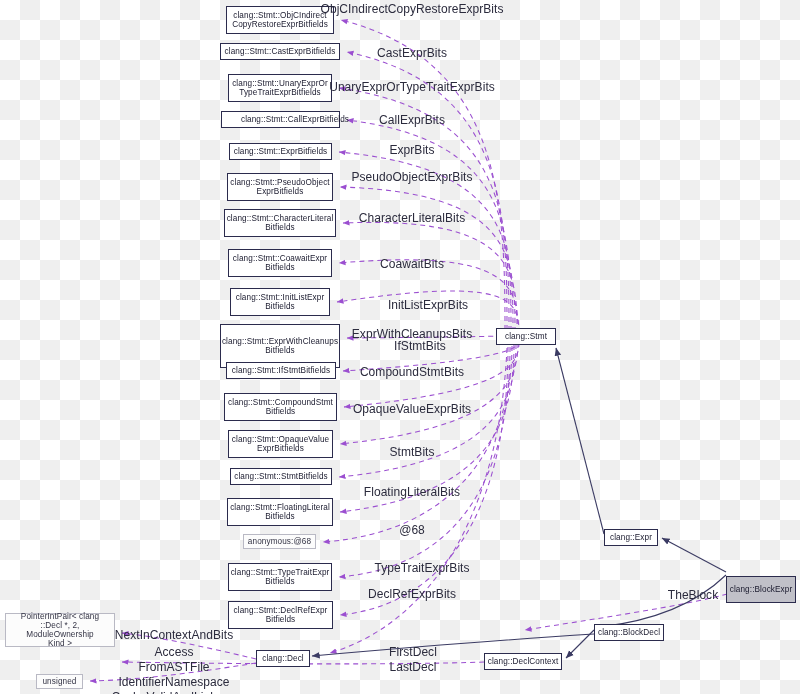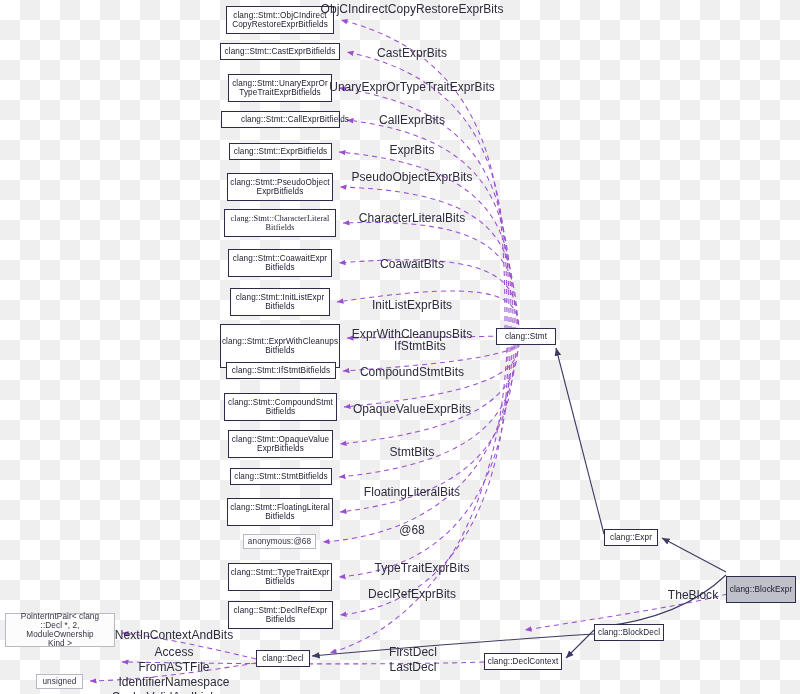--- a/index.html
+++ b/index.html
@@ -119,21 +119,21 @@
   <div id="nodes">
       <div class="node" style="left: 226px; top: 6px; width: 108px; height: 28px;">clang::Stmt::ObjCIndirect
 CopyRestoreExprBitfields</div>
       <div class="node" style="left: 220px; top: 43px; width: 120px; height: 17px;">clang::Stmt::CastExprBitfields</div>
       <div class="node" style="left: 228px; top: 74px; width: 104px; height: 28px;">clang::Stmt::UnaryExprOr
 TypeTraitExprBitfields</div>
       <div class="node" style="left: 221px; top: 111px; width: 119px; height: 17px; padding-left: 31px;">clang::Stmt::CallExprBitfields</div>
       <div class="node" style="left: 229px; top: 143px; width: 103px; height: 17px;">clang::Stmt::ExprBitfields</div>
       <div class="node" style="left: 227px; top: 173px; width: 106px; height: 28px;">clang::Stmt::PseudoObject
 ExprBitfields</div>
-      <div class="node" style="left: 224px; top: 209px; width: 112px; height: 28px; font-family: Liberation Serif, serif;">clang::Stmt::CharacterLiteral
+      <div class="node" style="left: 224px; top: 209px; width: 112px; height: 28px;">clang::Stmt::CharacterLiteral
 Bitfields</div>
       <div class="node" style="left: 228px; top: 249px; width: 104px; height: 28px;">clang::Stmt::CoawaitExpr
 Bitfields</div>
       <div class="node" style="left: 230px; top: 288px; width: 100px; height: 28px;">clang::Stmt::InitListExpr
 Bitfields</div>
       <div class="node" style="left: 220px; top: 324px; width: 120px; height: 44px;">clang::Stmt::ExprWithCleanups
 Bitfields</div>
       <div class="node" style="left: 226px; top: 362px; width: 110px; height: 17px;">clang::Stmt::IfStmtBitfields</div>
       <div class="node" style="left: 224px; top: 393px; width: 113px; height: 28px;">clang::Stmt::CompoundStmt
 Bitfields</div>
@@ -160,21 +160,21 @@
     </div>
   <div id="labels">
       <div class="elabel" style="left: 412px; top: 2px;">ObjCIndirectCopyRestoreExprBits</div>
       <div class="elabel" style="left: 412px; top: 46px;">CastExprBits</div>
       <div class="elabel" style="left: 412px; top: 80px;">UnaryExprOrTypeTraitExprBits</div>
       <div class="elabel" style="left: 412px; top: 113px;">CallExprBits</div>
       <div class="elabel" style="left: 412px; top: 143px;">ExprBits</div>
       <div class="elabel" style="left: 412px; top: 170px;">PseudoObjectExprBits</div>
       <div class="elabel" style="left: 412px; top: 211px;">CharacterLiteralBits</div>
       <div class="elabel" style="left: 412px; top: 257px;">CoawaitBits</div>
-      <div class="elabel" style="left: 412px; top: 298px;">InitListExprBits</div>
+      <div class="elabel" style="left: 428px; top: 298px;">InitListExprBits</div>
       <div class="elabel" style="left: 412px; top: 327px;">ExprWithCleanupsBits</div>
       <div class="elabel" style="left: 412px; top: 339px; margin-left: 8px;">IfStmtBits</div>
       <div class="elabel" style="left: 412px; top: 365px;">CompoundStmtBits</div>
       <div class="elabel" style="left: 412px; top: 402px;">OpaqueValueExprBits</div>
       <div class="elabel" style="left: 412px; top: 445px;">StmtBits</div>
       <div class="elabel" style="left: 412px; top: 485px;">FloatingLiteralBits</div>
       <div class="elabel" style="left: 412px; top: 523px;">@68</div>
       <div class="elabel" style="left: 412px; top: 561px; padding-left: 20px;">TypeTraitExprBits</div>
       <div class="elabel" style="left: 412px; top: 587px;">DeclRefExprBits</div>
       <div class="elabel" style="left: 693px; top: 588px;">TheBlock</div>

